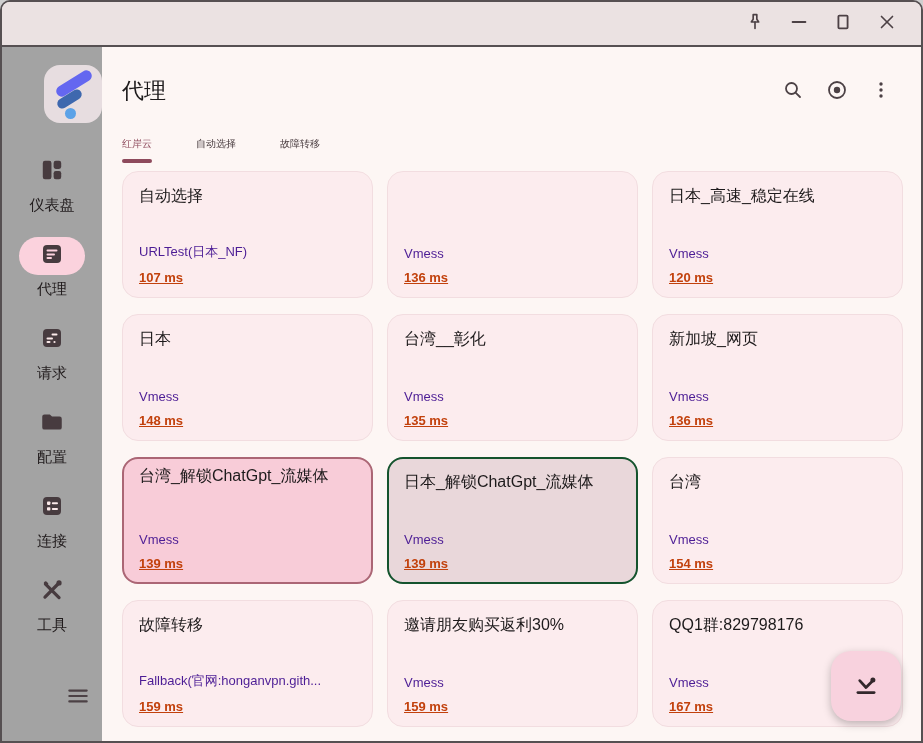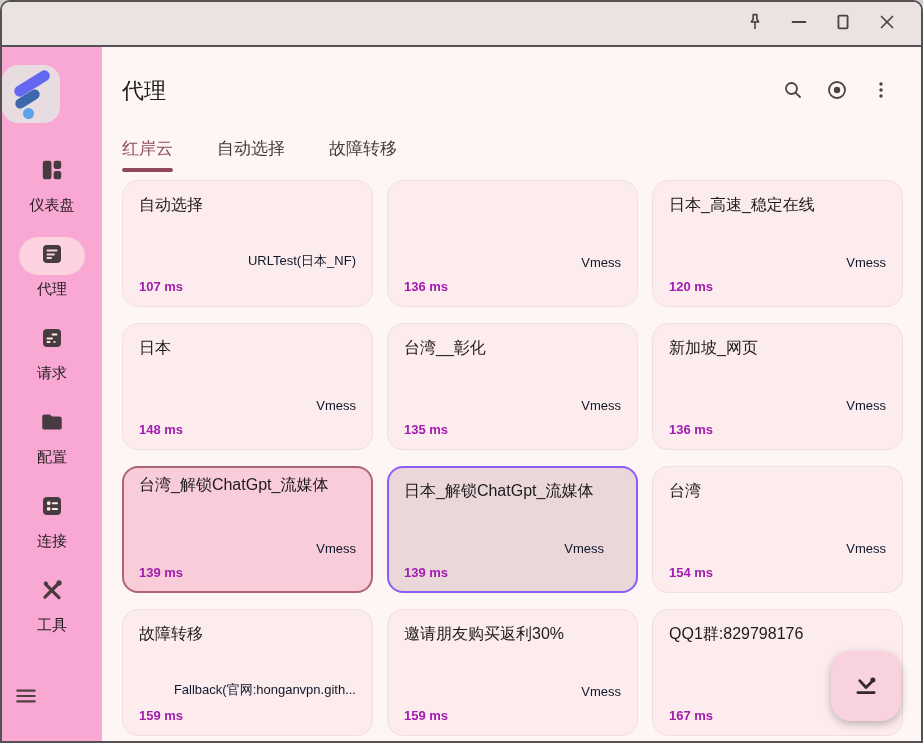--- a/index.html
+++ b/index.html
@@ -22,22 +22,22 @@
   }
   .tb-btn{
     width:44px; height:34px; border:none; background:transparent;
     display:flex; align-items:center; justify-content:center;
     color:#4c4145; cursor:pointer;
   }
   
   .body{ flex:1; display:flex; min-height:0; }
   .sidebar{
     width:100px; flex:0 0 100px;
-    background:#f9a8d4;
-    display:flex; flex-direction:column; align-items:flex-start;
+    background:#a3a3a3;
+    display:flex; flex-direction:column; align-items:flex-end;
     padding-top:18px;
   }
   .logo{
     width:58px; height:58px; border-radius:16px;
     background:#e7dde0; position:relative; overflow:hidden;
     margin-bottom:30px;
   }
   .logo .bar1{ position:absolute; width:40px; height:11px; border-radius:6px;
     background:#6467f0; left:10px; top:13px; transform:rotate(-32deg); }
   .logo .bar2{ position:absolute; width:27px; height:10px; border-radius:6px;
@@ -67,21 +67,21 @@
   h1{ font-size:22px; font-weight:400; color:#1d1a1b; }
   .actions{ display:flex; align-items:center; }
   .action-btn{
     width:44px; height:40px; border:none; background:transparent;
     display:flex; align-items:center; justify-content:center;
     color:#4c4145; cursor:pointer;
   }
   .tabs{ display:flex; margin:26px 0 0 20px; }
   .tab{
     position:relative; margin-right:44px; padding-bottom:18px;
-    font-size:17px; color:#46393c; cursor:pointer;
+    font-size:10px; color:#46393c; cursor:pointer;
   }
   .tab.active{ color:#8e4a5c; }
   .tab.active::after{
     content:""; position:absolute; left:0; right:0; bottom:6px;
     height:4px; border-radius:2px; background:#8e4a5c;
   }
   .grid{
     display:grid; grid-template-columns:repeat(3,1fr);
     gap:16px 14px;
     grid-auto-rows:127px;
@@ -90,25 +90,25 @@
   }
   .card{
     background:#fcecee;
     border:1px solid #f2dde0;
     border-radius:16px;
     padding:14px 16px 12px 16px;
     display:flex; flex-direction:column;
     cursor:pointer; min-width:0;
   }
   .card.selected{ background:#f8ccd8; border:2px solid #ab6675; padding:7px 15px 11px 15px; }
-  .card.highlighted{ background:#e9d7da; border:2px solid #8b5cf6; padding:13px 32px 11px 15px; }
+  .card.highlighted{ background:#e9d7da; border:2px solid #14532d; padding:13px 32px 11px 15px; }
   .card-title{ font-size:16px; color:#1d1a1b; white-space:nowrap; overflow:hidden; }
   .spacer{ flex:1; }
-  .card-type{ font-size:13px; color:#0f172a; white-space:nowrap; overflow:hidden; text-overflow:ellipsis;text-align:right; }
-  .card-delay{ margin-top:9px; font-size:13px; font-weight:700; color:#a21caf; }
+  .card-type{ font-size:13px; color:#4c1d95; white-space:nowrap; overflow:hidden; text-overflow:ellipsis; }
+  .card-delay{ margin-top:9px; font-size:13px; font-weight:700; color:#c2410c;text-decoration:underline; }
   .fab{
     position:absolute; right:20px; bottom:20px;
     width:70px; height:70px; border:none; border-radius:20px;
     background:#f8d2de; color:#33282c;
     display:flex; align-items:center; justify-content:center;
     box-shadow:0 3px 8px rgba(0,0,0,.25);
     cursor:pointer;
   }
   .main-wrap{ position:relative; flex:1; display:flex; flex-direction:column; min-width:0; }
 </style>

